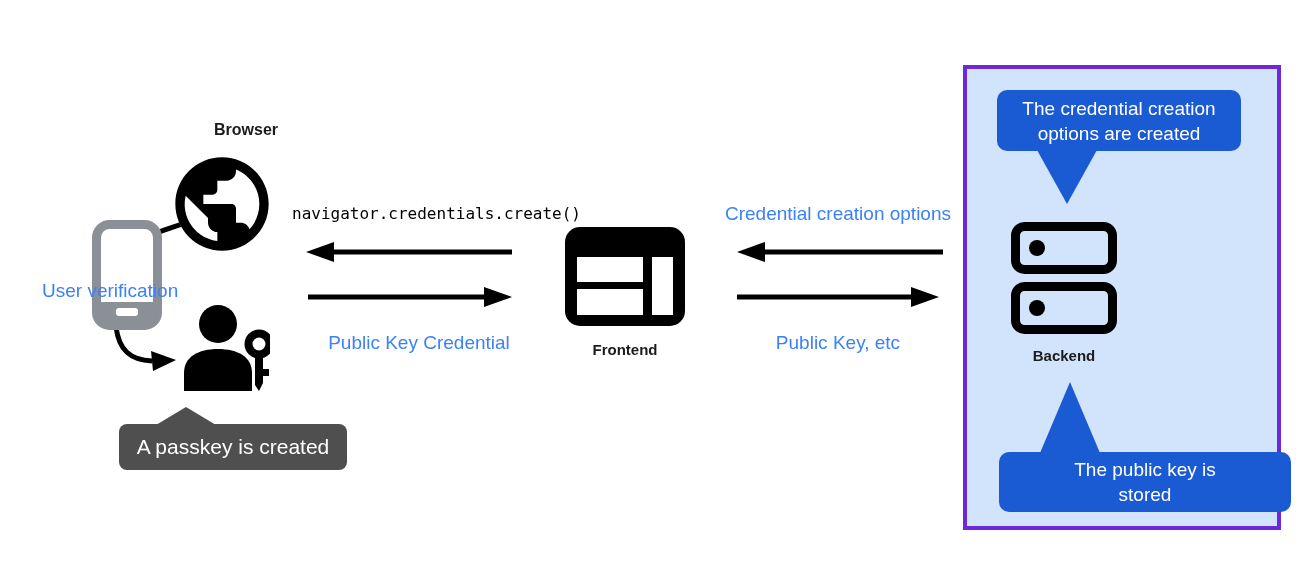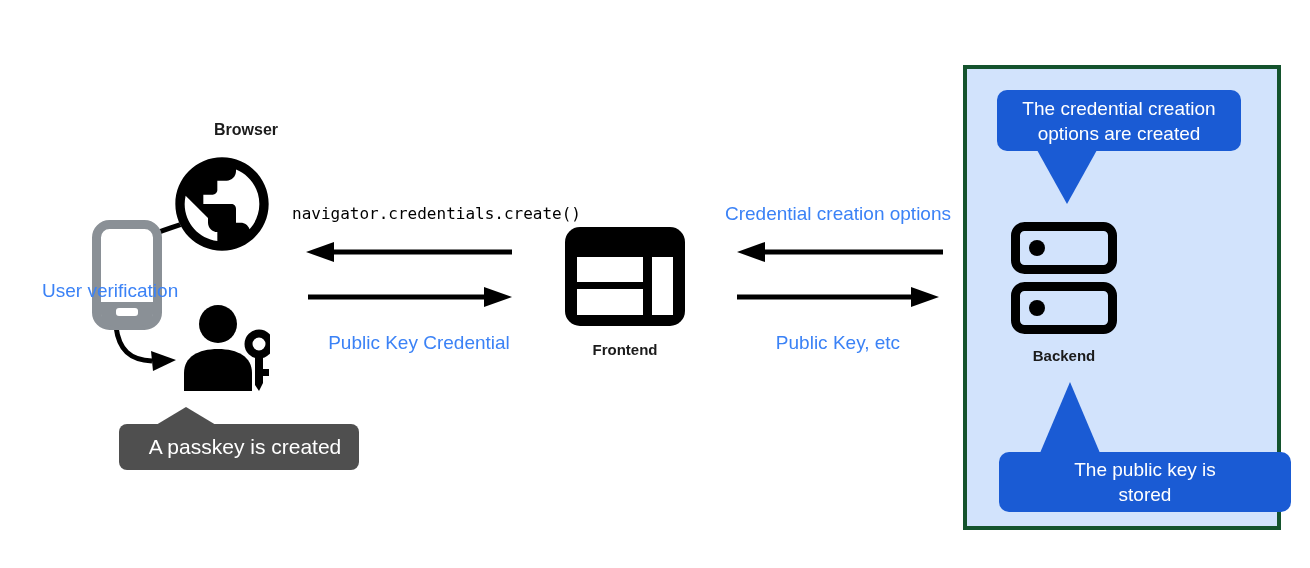--- a/index.html
+++ b/index.html
@@ -7,29 +7,29 @@
     position:relative;width:1310px;height:568px;background:#ffffff;
     font-family:"Liberation Sans", sans-serif;color:#1b1b1b;overflow:hidden;
   }
   .abs{position:absolute;}
   .node-label{font-weight:bold;font-size:15px;text-align:center;color:#1b1b1b;}
   .flow-label{font-size:19px;text-align:center;color:#3b82f6;white-space:nowrap;}
   .code-label{font-family:"DejaVu Sans Mono", monospace;font-size:16px;color:#000;white-space:nowrap;}
   
   .tooltip{
     background:#4f4f4f;color:#fff;border-radius:8px;
-    font-size:21px;text-align:center;line-height:46px;padding-left:12px;
+    font-size:21px;text-align:center;line-height:46px;
   }
   .tooltip-tail{
     width:0;height:0;border-left:30px solid transparent;border-right:30px solid transparent;
     border-bottom:18px solid #4f4f4f;
   }
   
   .panel{
-    background:#d2e3fc;border:4px solid #14532d;box-sizing:border-box;
+    background:#d2e3fc;border:4px solid #6d28d9;box-sizing:border-box;
   }
   .callout{
     background:#1a5bd4;color:#fff;border-radius:10px;
     font-size:19px;line-height:25px;text-align:center;
     display:flex;flex-direction:column;justify-content:center;
   }
   .callout-tail-down{
     width:0;height:0;border-left:30px solid transparent;border-right:30px solid transparent;
     border-top:54px solid #1a5bd4;
   }

